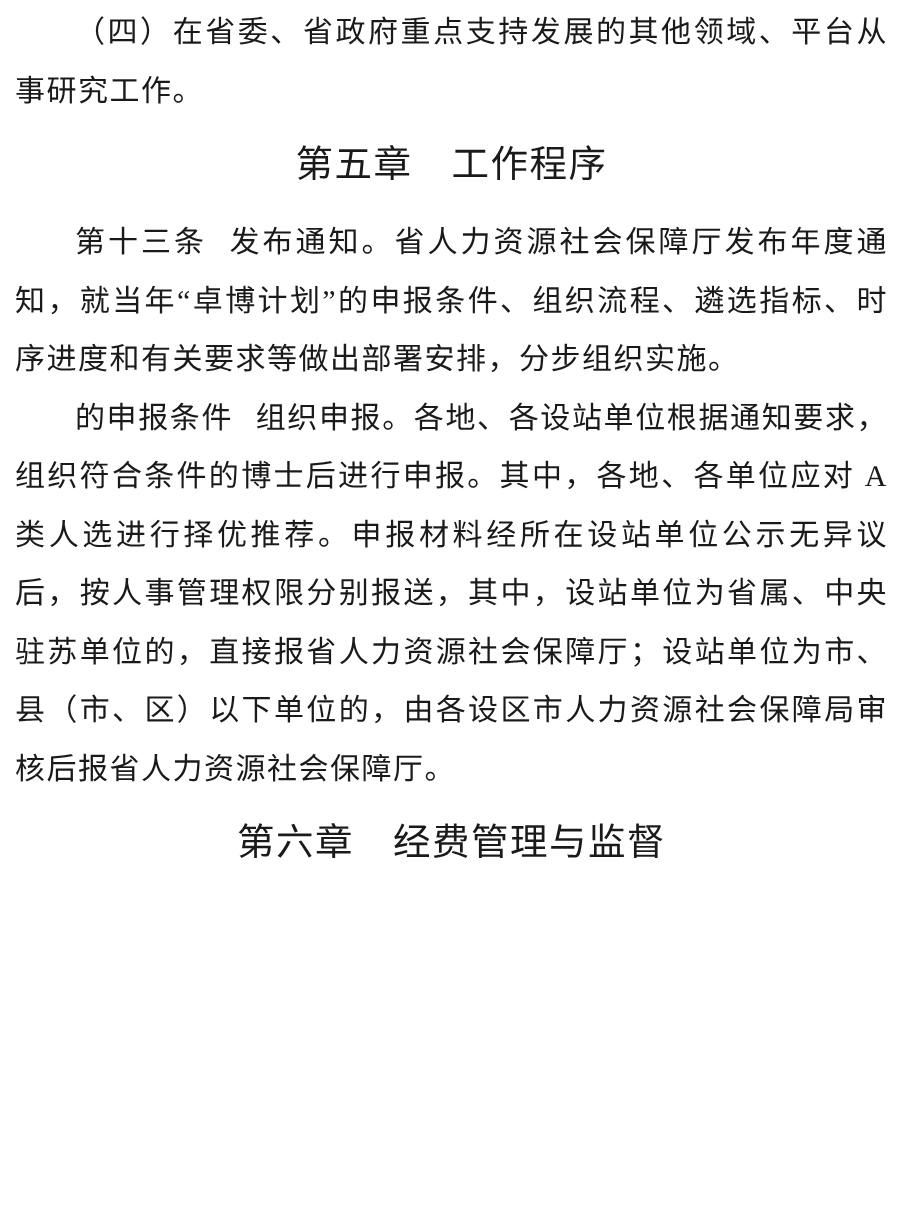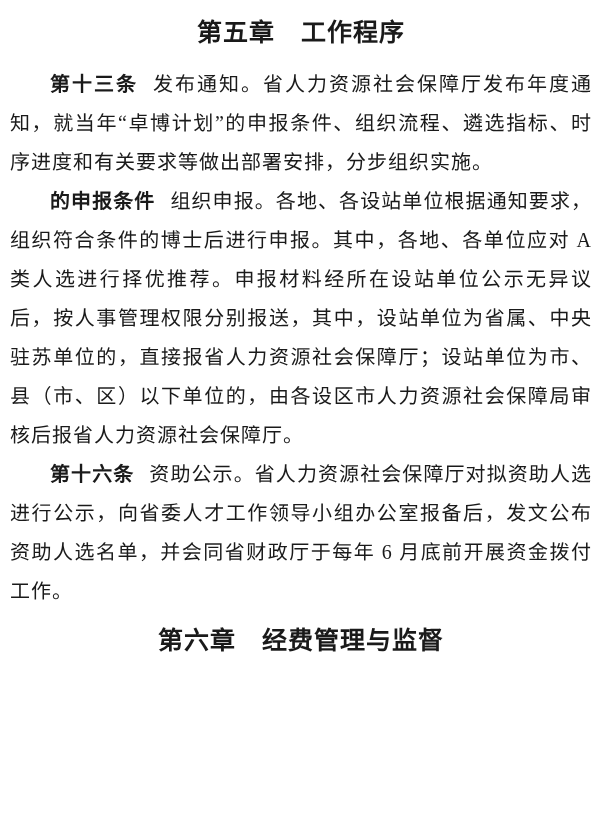--- a/index.html
+++ b/index.html
@@ -23,53 +23,51 @@
   .body-para {
     margin: 0;
     font-size: 20px;
     line-height: 39px;
     letter-spacing: 1px;
     text-align: justify;
     text-justify: inter-ideograph;
     text-indent: 2em;
   }
   .article-label {
-    font-weight: 700;
+    font-weight: 400;
     font-family: "Liberation Sans", "DejaVu Sans", sans-serif;
     margin-right: 0.75em;
   }
   .chapter-heading {
     margin: 12px 0 14px 0;
     font-size: 25px;
     line-height: 36px;
-    font-weight: 700;
+    font-weight: 400;
     text-align: center;
     letter-spacing: 1px;
     font-family: "Liberation Serif", "DejaVu Serif", serif;
   }
   .chapter-heading.last {
     margin-bottom: 17px;
   }
 </style>
 </head>
 <body>
 
 <div class="doc-page">
 
+  <p class="body-para">（四）在省委、省政府重点支持发展的其他领域、平台从事研究工作。</p>
 
   <h2 class="chapter-heading">第五章　工作程序</h2>
 
   <p class="body-para">
     <span class="article-label">第十三条</span><span>发布通知。省人力资源社会保障厅发布年度通知，就当年“卓博计划”的申报条件、组织流程、遴选指标、时序进度和有关要求等做出部署安排，分步组织实施。</span>
   </p>
 
   <p class="body-para">
     <span class="article-label">的申报条件</span><span>组织申报。各地、各设站单位根据通知要求，组织符合条件的博士后进行申报。其中，各地、各单位应对 A 类人选进行择优推荐。申报材料经所在设站单位公示无异议后，按人事管理权限分别报送，其中，设站单位为省属、中央驻苏单位的，直接报省人力资源社会保障厅；设站单位为市、县（市、区）以下单位的，由各设区市人力资源社会保障局审核后报省人力资源社会保障厅。</span>
   </p>
 
 
-  <p class="body-para">
-    <span class="article-label">第十六条</span><span>资助公示。省人力资源社会保障厅对拟资助人选进行公示，向省委人才工作领导小组办公室报备后，发文公布资助人选名单，并会同省财政厅于每年 6 月底前开展资金拨付工作。</span>
-  </p>
 
   <h2 class="chapter-heading last">第六章　经费管理与监督</h2>
 
 </div>
 
 </body></html>

